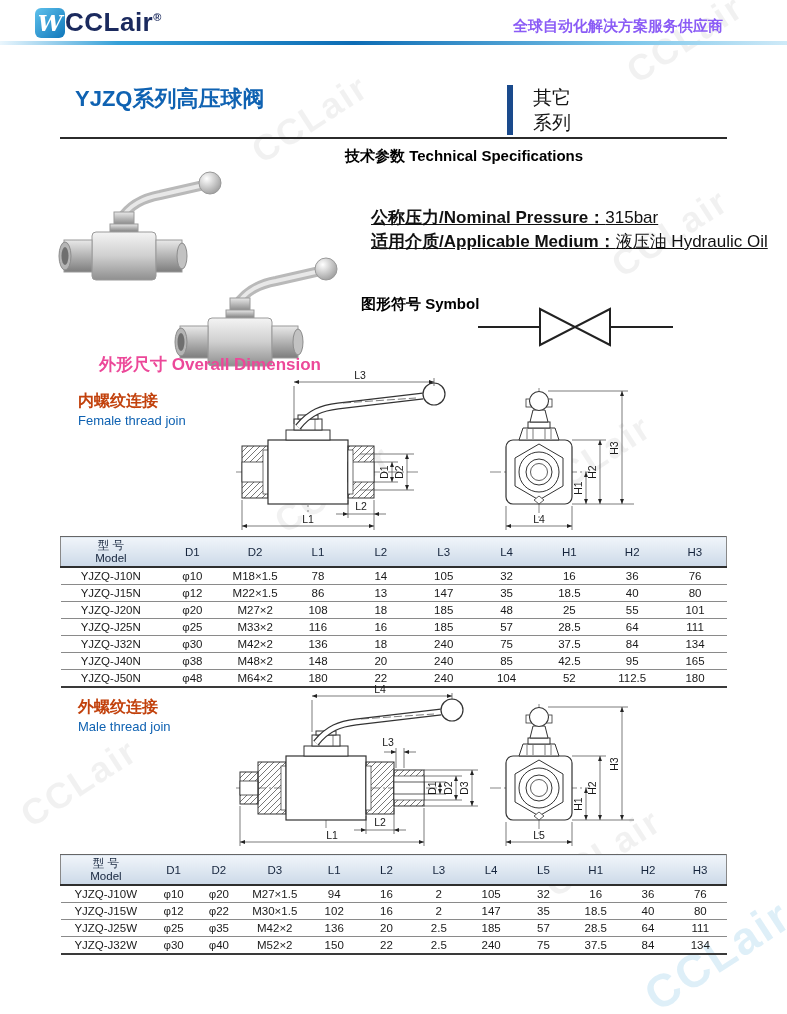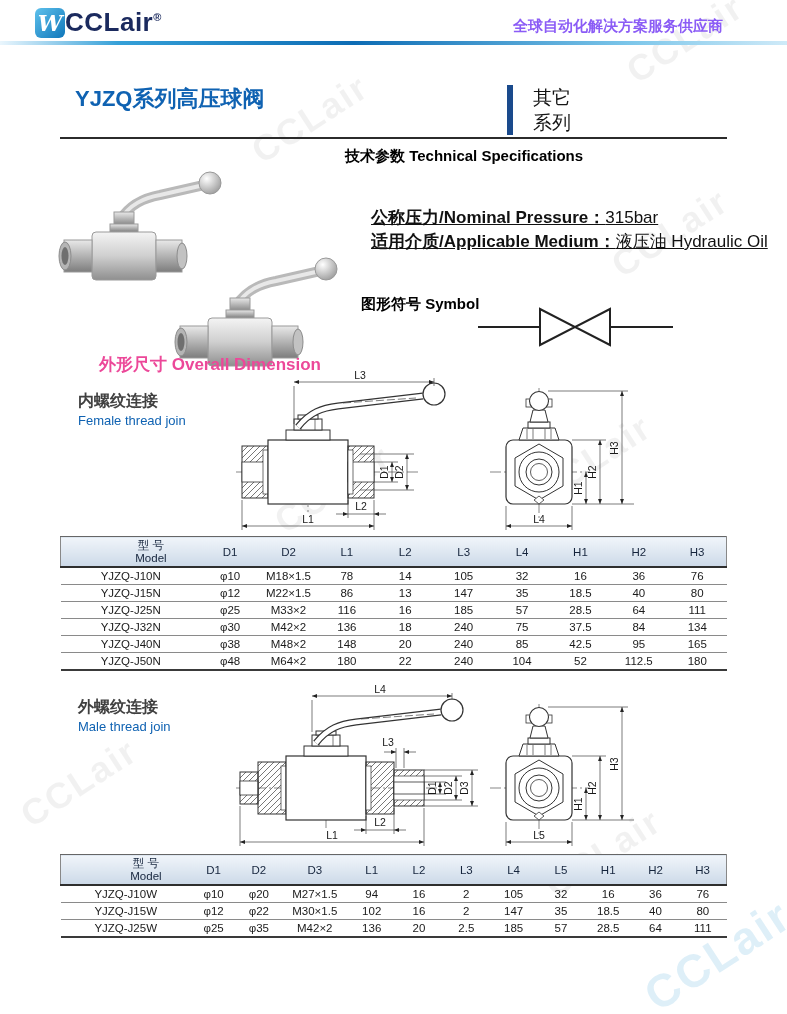--- a/index.html
+++ b/index.html
@@ -24,29 +24,29 @@
   .title-en{position:absolute;left:75px;top:115px;font-size:13px;color:#0f62b2;}
   .side-tab{position:absolute;left:507px;top:85px;display:flex;gap:11px;}
   .side-tab .bar{width:6px;height:50px;background:#1a4a8c;margin-right:9px;}
   .side-tab .labels{font-size:19px;color:#151515;line-height:25px;}
   .title-rule{position:absolute;left:60px;top:137px;width:667px;height:2px;background:#2b2b2b;}
   
   .sec-heading{position:absolute;font-size:15px;font-weight:bold;color:#000;}
   .spec-item{position:absolute;font-size:17px;color:#111;text-decoration:underline;}
   .spec-item b{font-weight:bold;}
   .dim-heading{position:absolute;left:75px;top:353px;font-size:17px;font-weight:bold;color:#ec4899;margin-left:24px;}
-  .conn-cn{position:absolute;font-size:16px;font-weight:bold;color:#404040;}
+  .conn-cn{position:absolute;font-size:16px;font-weight:bold;color:#c2410c;}
   .conn-en{position:absolute;font-size:13px;color:#0f62b2;}
   
   .dim-table{position:absolute;left:60px;width:667px;border-collapse:collapse;table-layout:fixed;
              font-size:11.5px;color:#1a1a1a;}
   .dim-table thead th{background:linear-gradient(180deg,#f0f5fa,#ccd9e8);font-weight:normal;
              border-top:1px solid #666;border-bottom:2px solid #2e2e2e;height:29px;padding:0;
              font-size:11.5px;color:#15243c;}
-  .dim-table thead th:first-child{border-left:1px solid #888;padding-left:40px;}
+  .dim-table thead th:first-child{border-left:1px solid #888;}
   .dim-table thead th:last-child{border-right:1px solid #888;}
   .model-th span{display:block;line-height:13px;}
   .dim-table tbody td{height:16px;line-height:16px;border-bottom:1px solid #8a8a8a;
              text-align:center;padding:0;}
   .dim-table tbody tr:last-child td{border-bottom:2px solid #3a3a3a;}
   .tbl1 th:first-child{width:15%;}
   .tbl2 th:first-child{width:13.5%;}
   .tbl2 th:nth-child(2),.tbl2 th:nth-child(3){width:6.8%;}
   .tbl2 th:nth-child(4){width:10%;}
   
@@ -266,20 +266,32 @@
           <td>M22×1.5</td>
           <td>86</td>
           <td>13</td>
           <td>147</td>
           <td>35</td>
           <td>18.5</td>
           <td>40</td>
           <td>80</td>
         </tr>
         <tr>
+          <td>YJZQ-J20N</td>
+          <td>φ20</td>
+          <td>M27×2</td>
+          <td>108</td>
+          <td>18</td>
+          <td>185</td>
+          <td>48</td>
+          <td>25</td>
+          <td>55</td>
+          <td>101</td>
+        </tr>
+        <tr>
           <td>YJZQ-J25N</td>
           <td>φ25</td>
           <td>M33×2</td>
           <td>116</td>
           <td>16</td>
           <td>185</td>
           <td>57</td>
           <td>28.5</td>
           <td>64</td>
           <td>111</td>
@@ -485,16 +497,30 @@
           <td>M42×2</td>
           <td>136</td>
           <td>20</td>
           <td>2.5</td>
           <td>185</td>
           <td>57</td>
           <td>28.5</td>
           <td>64</td>
           <td>111</td>
         </tr>
+        <tr>
+          <td>YJZQ-J32W</td>
+          <td>φ30</td>
+          <td>φ40</td>
+          <td>M52×2</td>
+          <td>150</td>
+          <td>22</td>
+          <td>2.5</td>
+          <td>240</td>
+          <td>75</td>
+          <td>37.5</td>
+          <td>84</td>
+          <td>134</td>
+        </tr>
       </tbody>
   </table>
 
 </div>
 
 </body></html>

